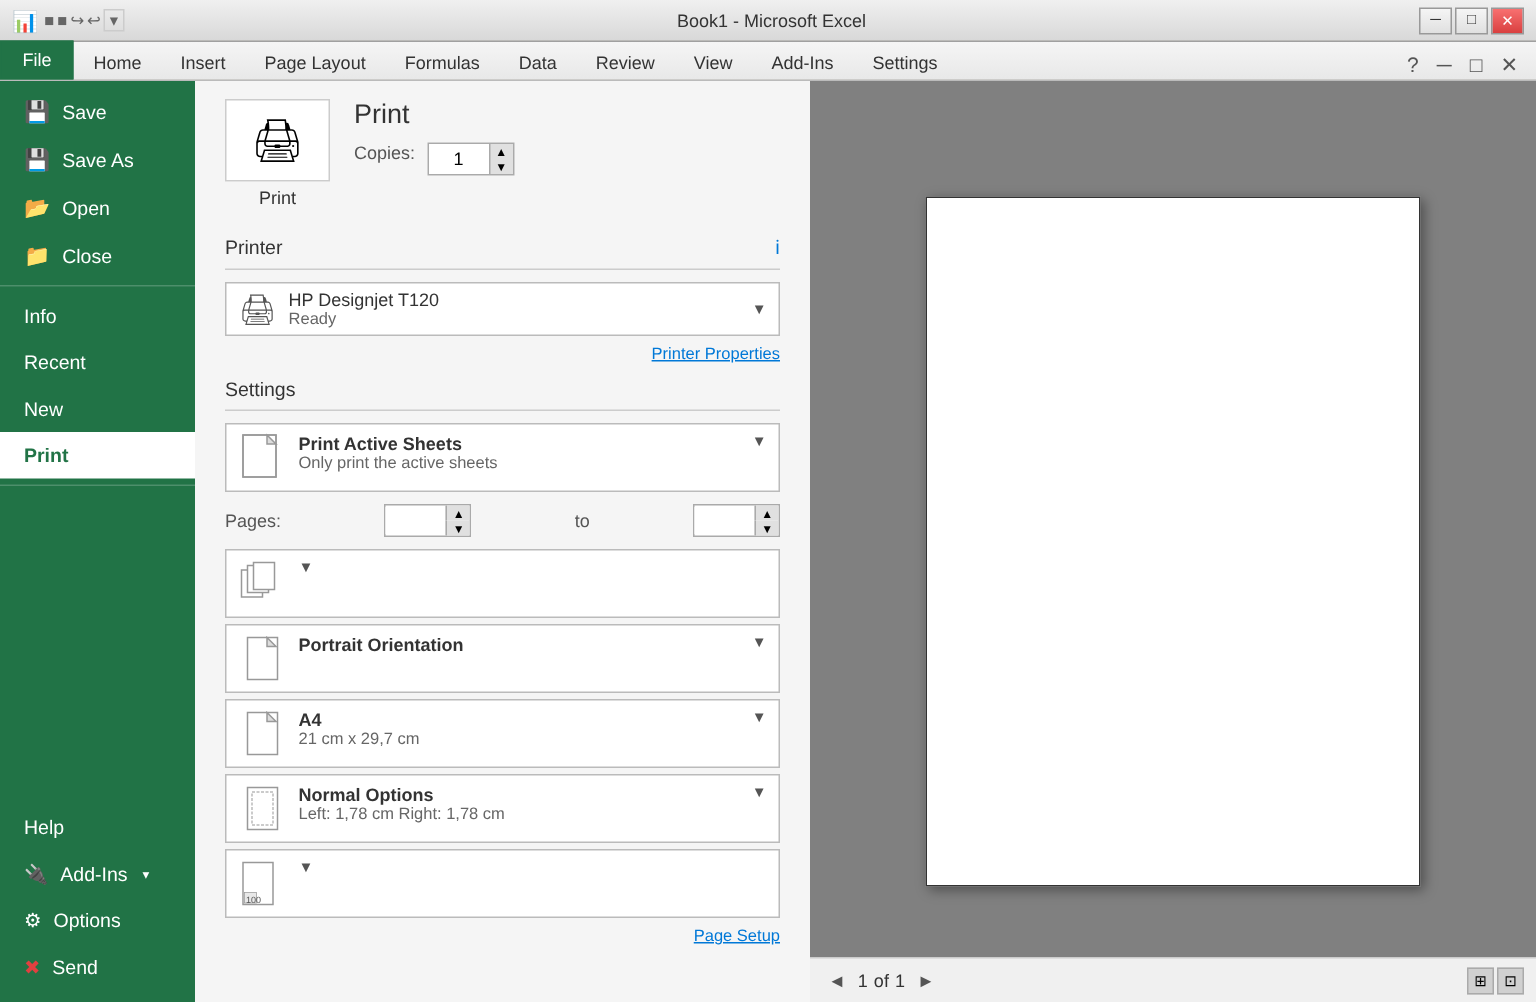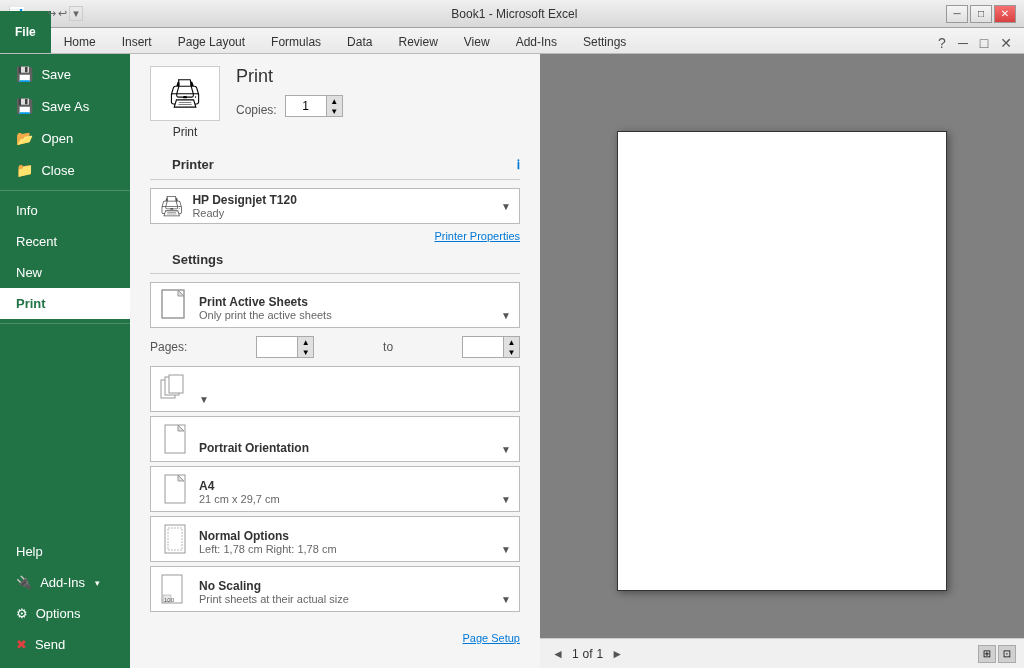--- a/index.html
+++ b/index.html
@@ -44,22 +44,22 @@
       color: #333;
       height: 22px;
       display: flex;
       align-items: center;
     }
     .ribbon-tab.file {
       background: #217346;
       color: white;
       border-color: #217346;
       height: 26px;
-      font-weight: bold;
-      padding: 20px 14px;
+      font-weight: normal;
+      padding: 4px 14px;
     }
     .ribbon-right { margin-left: auto; display: flex; align-items: center; gap: 4px; padding-right: 8px; }
     .ribbon-right-btn { font-size: 14px; color: #555; cursor: pointer; padding: 2px 4px; }
 
     
     .main-layout {
       display: flex;
       height: calc(668px - 28px - 26px);
     }
 
@@ -129,68 +129,67 @@
       border: 1px solid #ccc;
       cursor: pointer;
       display: flex;
       align-items: center;
       justify-content: center;
       font-size: 28px;
     }
     .print-label { font-size: 12px; color: #333; }
     .print-options { flex: 1; }
     .print-title { font-size: 18px; font-weight: normal; color: #333; margin-bottom: 8px; }
-    .copies-row { display: flex; align-items: flex-end; gap: 8px; }
+    .copies-row { display: flex; align-items: flex-start; gap: 8px; }
     .copies-label { font-size: 12px; color: #555; }
     .copies-input-wrap {
       display: flex; align-items: center; border: 1px solid #aaa; background: white;
     }
     .copies-input {
       width: 40px; border: none; padding: 2px 4px; font-size: 12px; outline: none;
       text-align: center;
     }
     .spin-btns { display: flex; flex-direction: column; }
     .spin-btn { width: 16px; height: 10px; border: none; background: #e0e0e0; cursor: pointer; font-size: 8px; display: flex; align-items: center; justify-content: center; border-left: 1px solid #aaa; }
 
     
     .section-header {
       font-size: 13px;
       color: #333;
-      font-weight: bold;
+      font-weight: normal;
       margin-bottom: 6px;
       margin-top: 4px;
       display: flex;
       align-items: center;
       justify-content: space-between;
-      margin-left: 22px;
     }
     .info-icon { color: #0078d7; font-size: 13px; cursor: pointer; }
     .section-divider { height: 1px; background: #ccc; margin-bottom: 8px; }
 
     
     .printer-row {
       display: flex;
       align-items: center;
       border: 1px solid #bbb;
       background: white;
       padding: 4px 8px;
       margin-bottom: 6px;
       cursor: pointer;
     }
     .printer-icon { font-size: 20px; margin-right: 8px; color: #555; }
     .printer-info { flex: 1; }
-    .printer-name { font-size: 12px; font-weight: bold; color: #333; }
+    .printer-name { font-size: 12px; font-weight: normal; color: #333; }
     .printer-status { font-size: 11px; color: #666; }
     .dropdown-arrow { font-size: 10px; color: #555; }
     .printer-props-link { text-align: right; font-size: 11px; color: #0078d7; cursor: pointer; text-decoration: underline; margin-bottom: 10px; }
 
     
     .settings-row {
       display: flex;
-      align-items: flex-end;
+      align-items: flex-start;
       border: 1px solid #bbb;
       background: white;
       padding: 6px 8px;
       margin-bottom: 4px;
       cursor: pointer;
     }
     .settings-icon { width: 32px; height: 32px; margin-right: 8px; display: flex; align-items: center; justify-content: center; }
     .settings-text { flex: 1; }
     .settings-main { font-size: 12px; color: #333; font-weight: bold; }
     .settings-sub { font-size: 11px; color: #666; }
@@ -204,21 +203,21 @@
       margin-bottom: 4px;
       padding: 4px 0;
       justify-content: space-between;
     }
     .pages-label { font-size: 12px; color: #555; }
     .pages-input-wrap { display: flex; align-items: center; border: 1px solid #aaa; background: white; }
     .pages-input { width: 40px; border: none; padding: 2px 4px; font-size: 12px; outline: none; }
     .pages-to { font-size: 12px; color: #555; }
 
     
-    .page-setup-link { text-align: right; font-size: 11px; color: #0078d7; cursor: pointer; text-decoration: underline; margin-top: 20px; }
+    .page-setup-link { text-align: right; font-size: 11px; color: #0078d7; cursor: pointer; text-decoration: underline; margin-top: 6px; }
 
     
     .preview-area {
       flex: 1;
       background: #808080;
       display: flex;
       flex-direction: column;
       align-items: center;
       justify-content: center;
       position: relative;
@@ -483,24 +482,20 @@
         </div>
 
         <div class="settings-row">
           <div class="settings-icon">
             <svg width="28" height="30" viewBox="0 0 28 30">
               <rect x="1" y="1" width="20" height="28" fill="white" stroke="#999" stroke-width="1"></rect>
               <rect x="2" y="21" width="8" height="7" fill="#e8e8e8" stroke="#999" stroke-width="0.5"></rect>
               <text x="3" y="28" font-size="6" fill="#555">100</text>
             </svg>
           </div>
-          <div class="settings-text">
-            <div class="settings-main">No Scaling</div>
-            <div class="settings-sub">Print sheets at their actual size</div>
-          </div>
           <span class="settings-arrow">▼</span>
         </div>
 
         <div class="page-setup-link">Page Setup</div>
       </div>
 
       <div class="preview-area">
         <div class="preview-page"></div>
         <div class="nav-bar" style="position:absolute;bottom:0;left:0;right:0;">
           <div class="nav-bar-inner">

